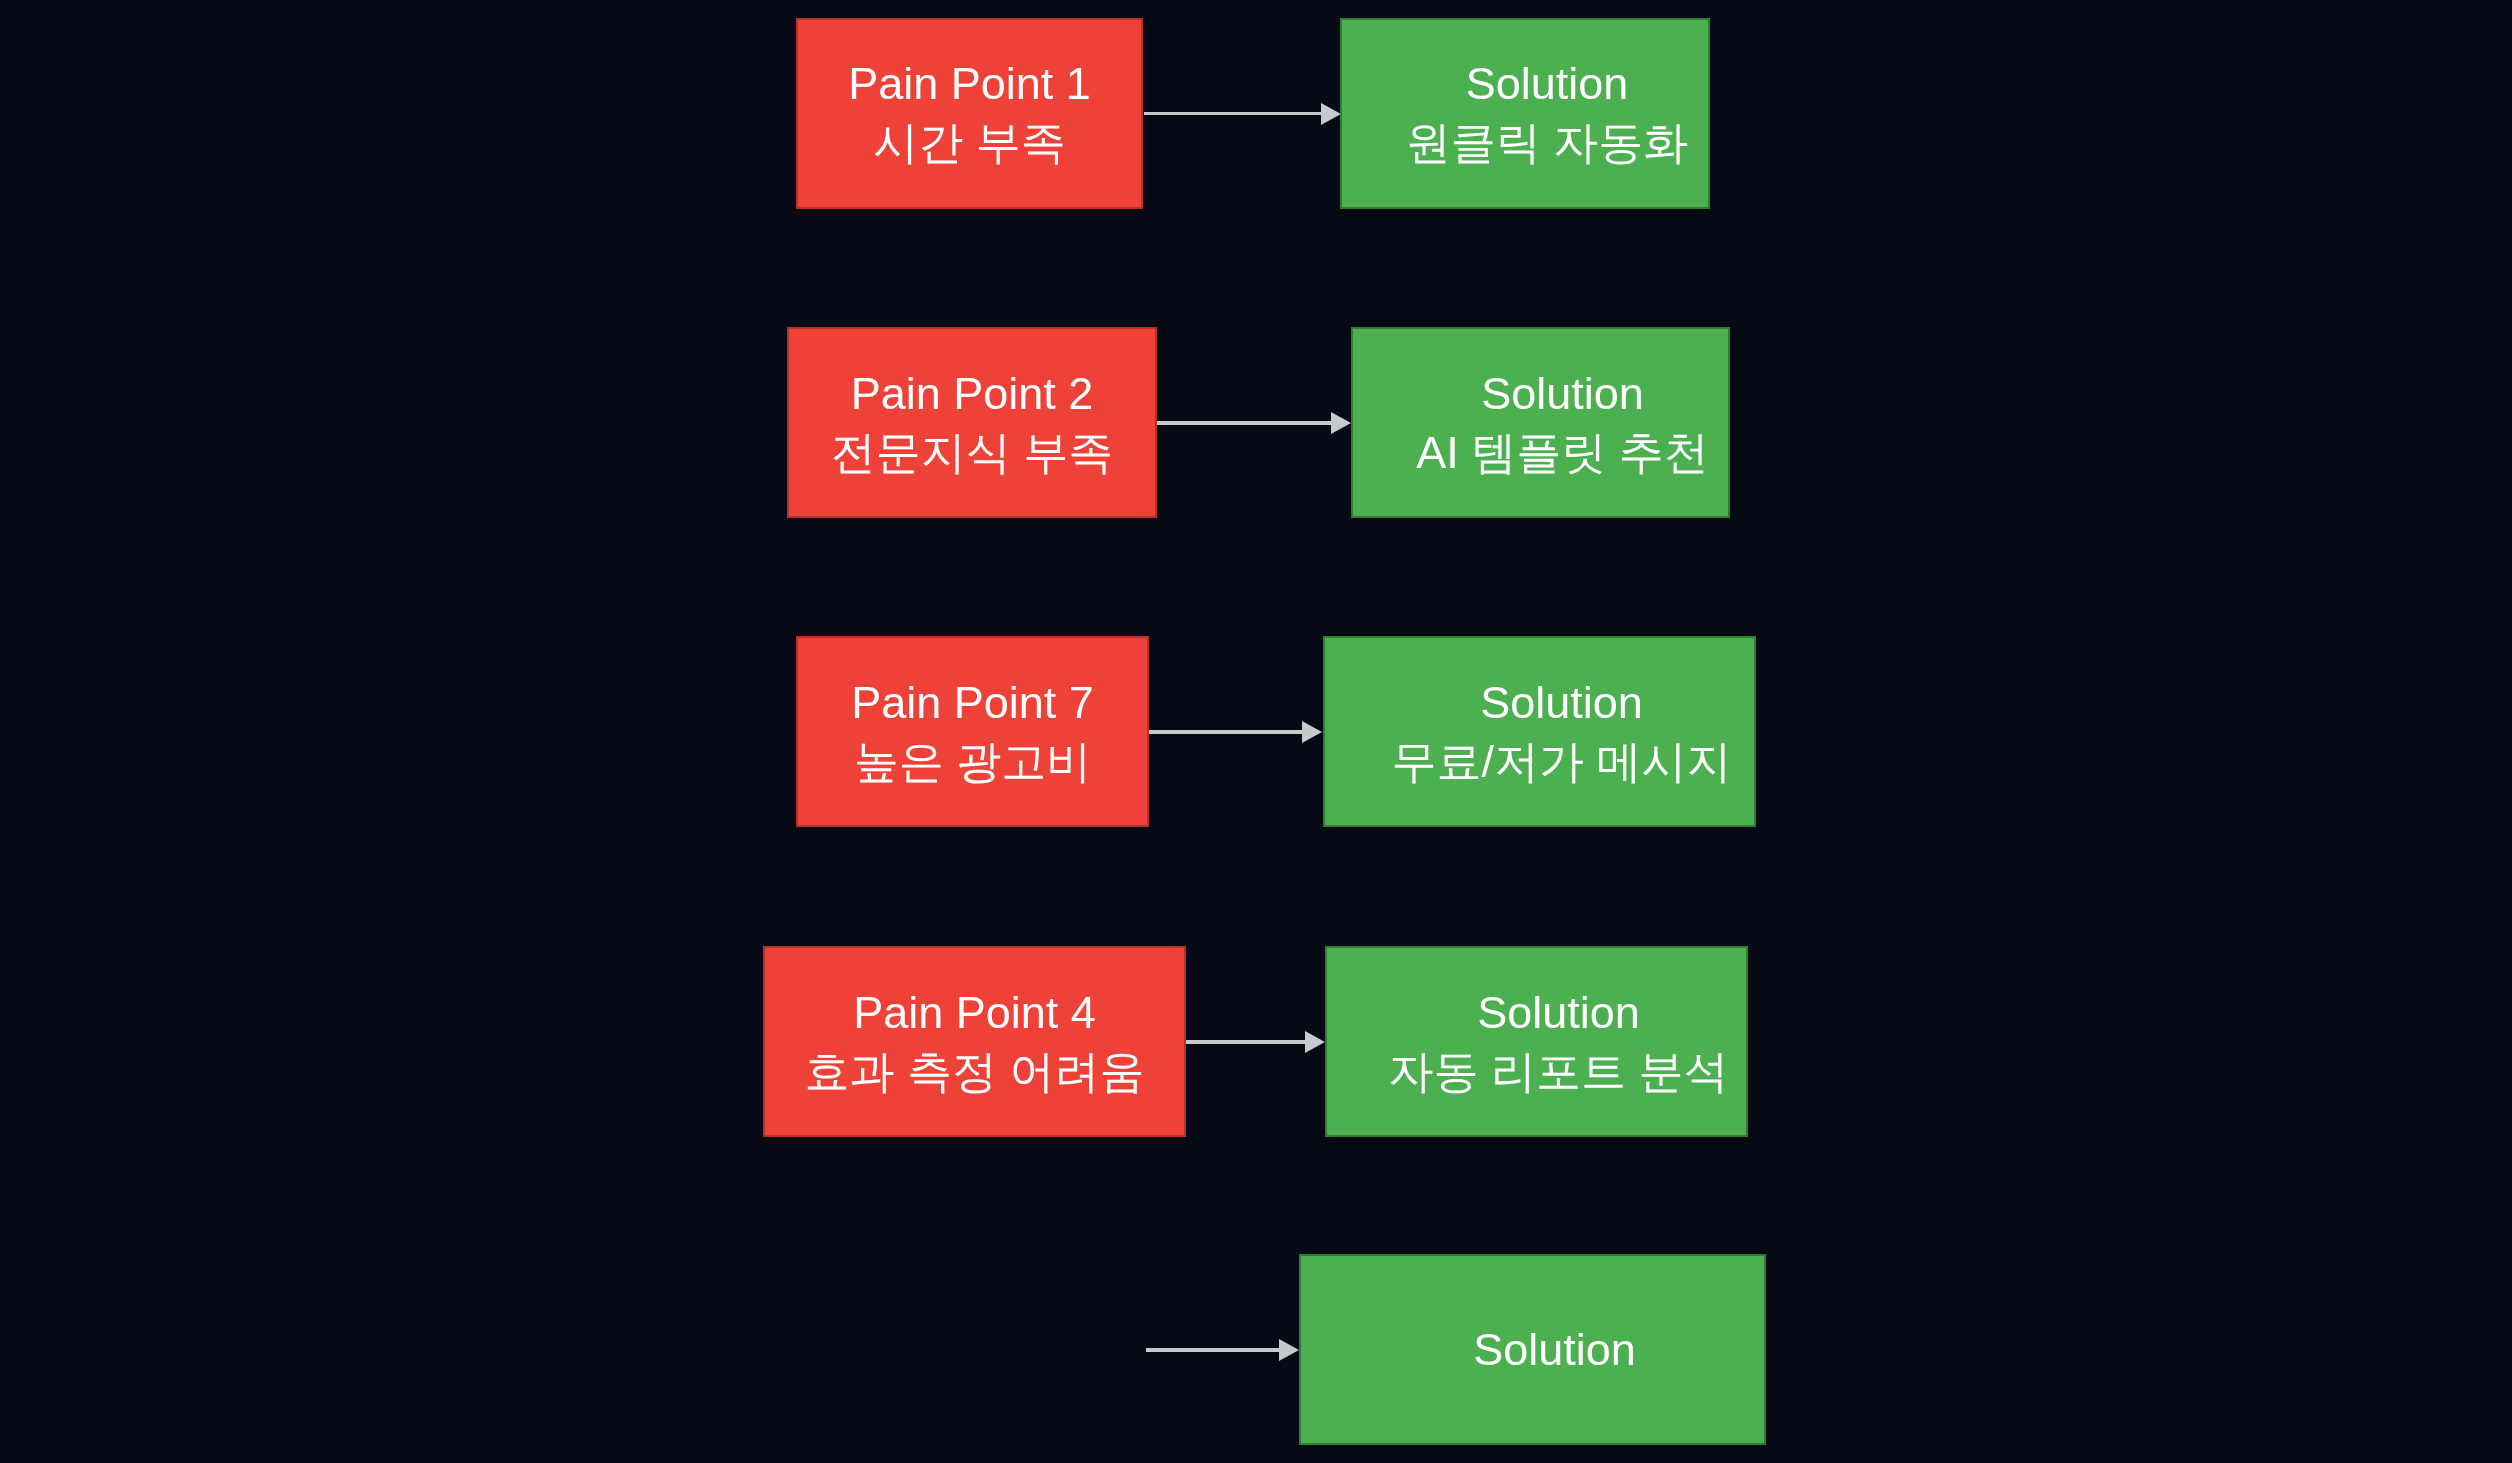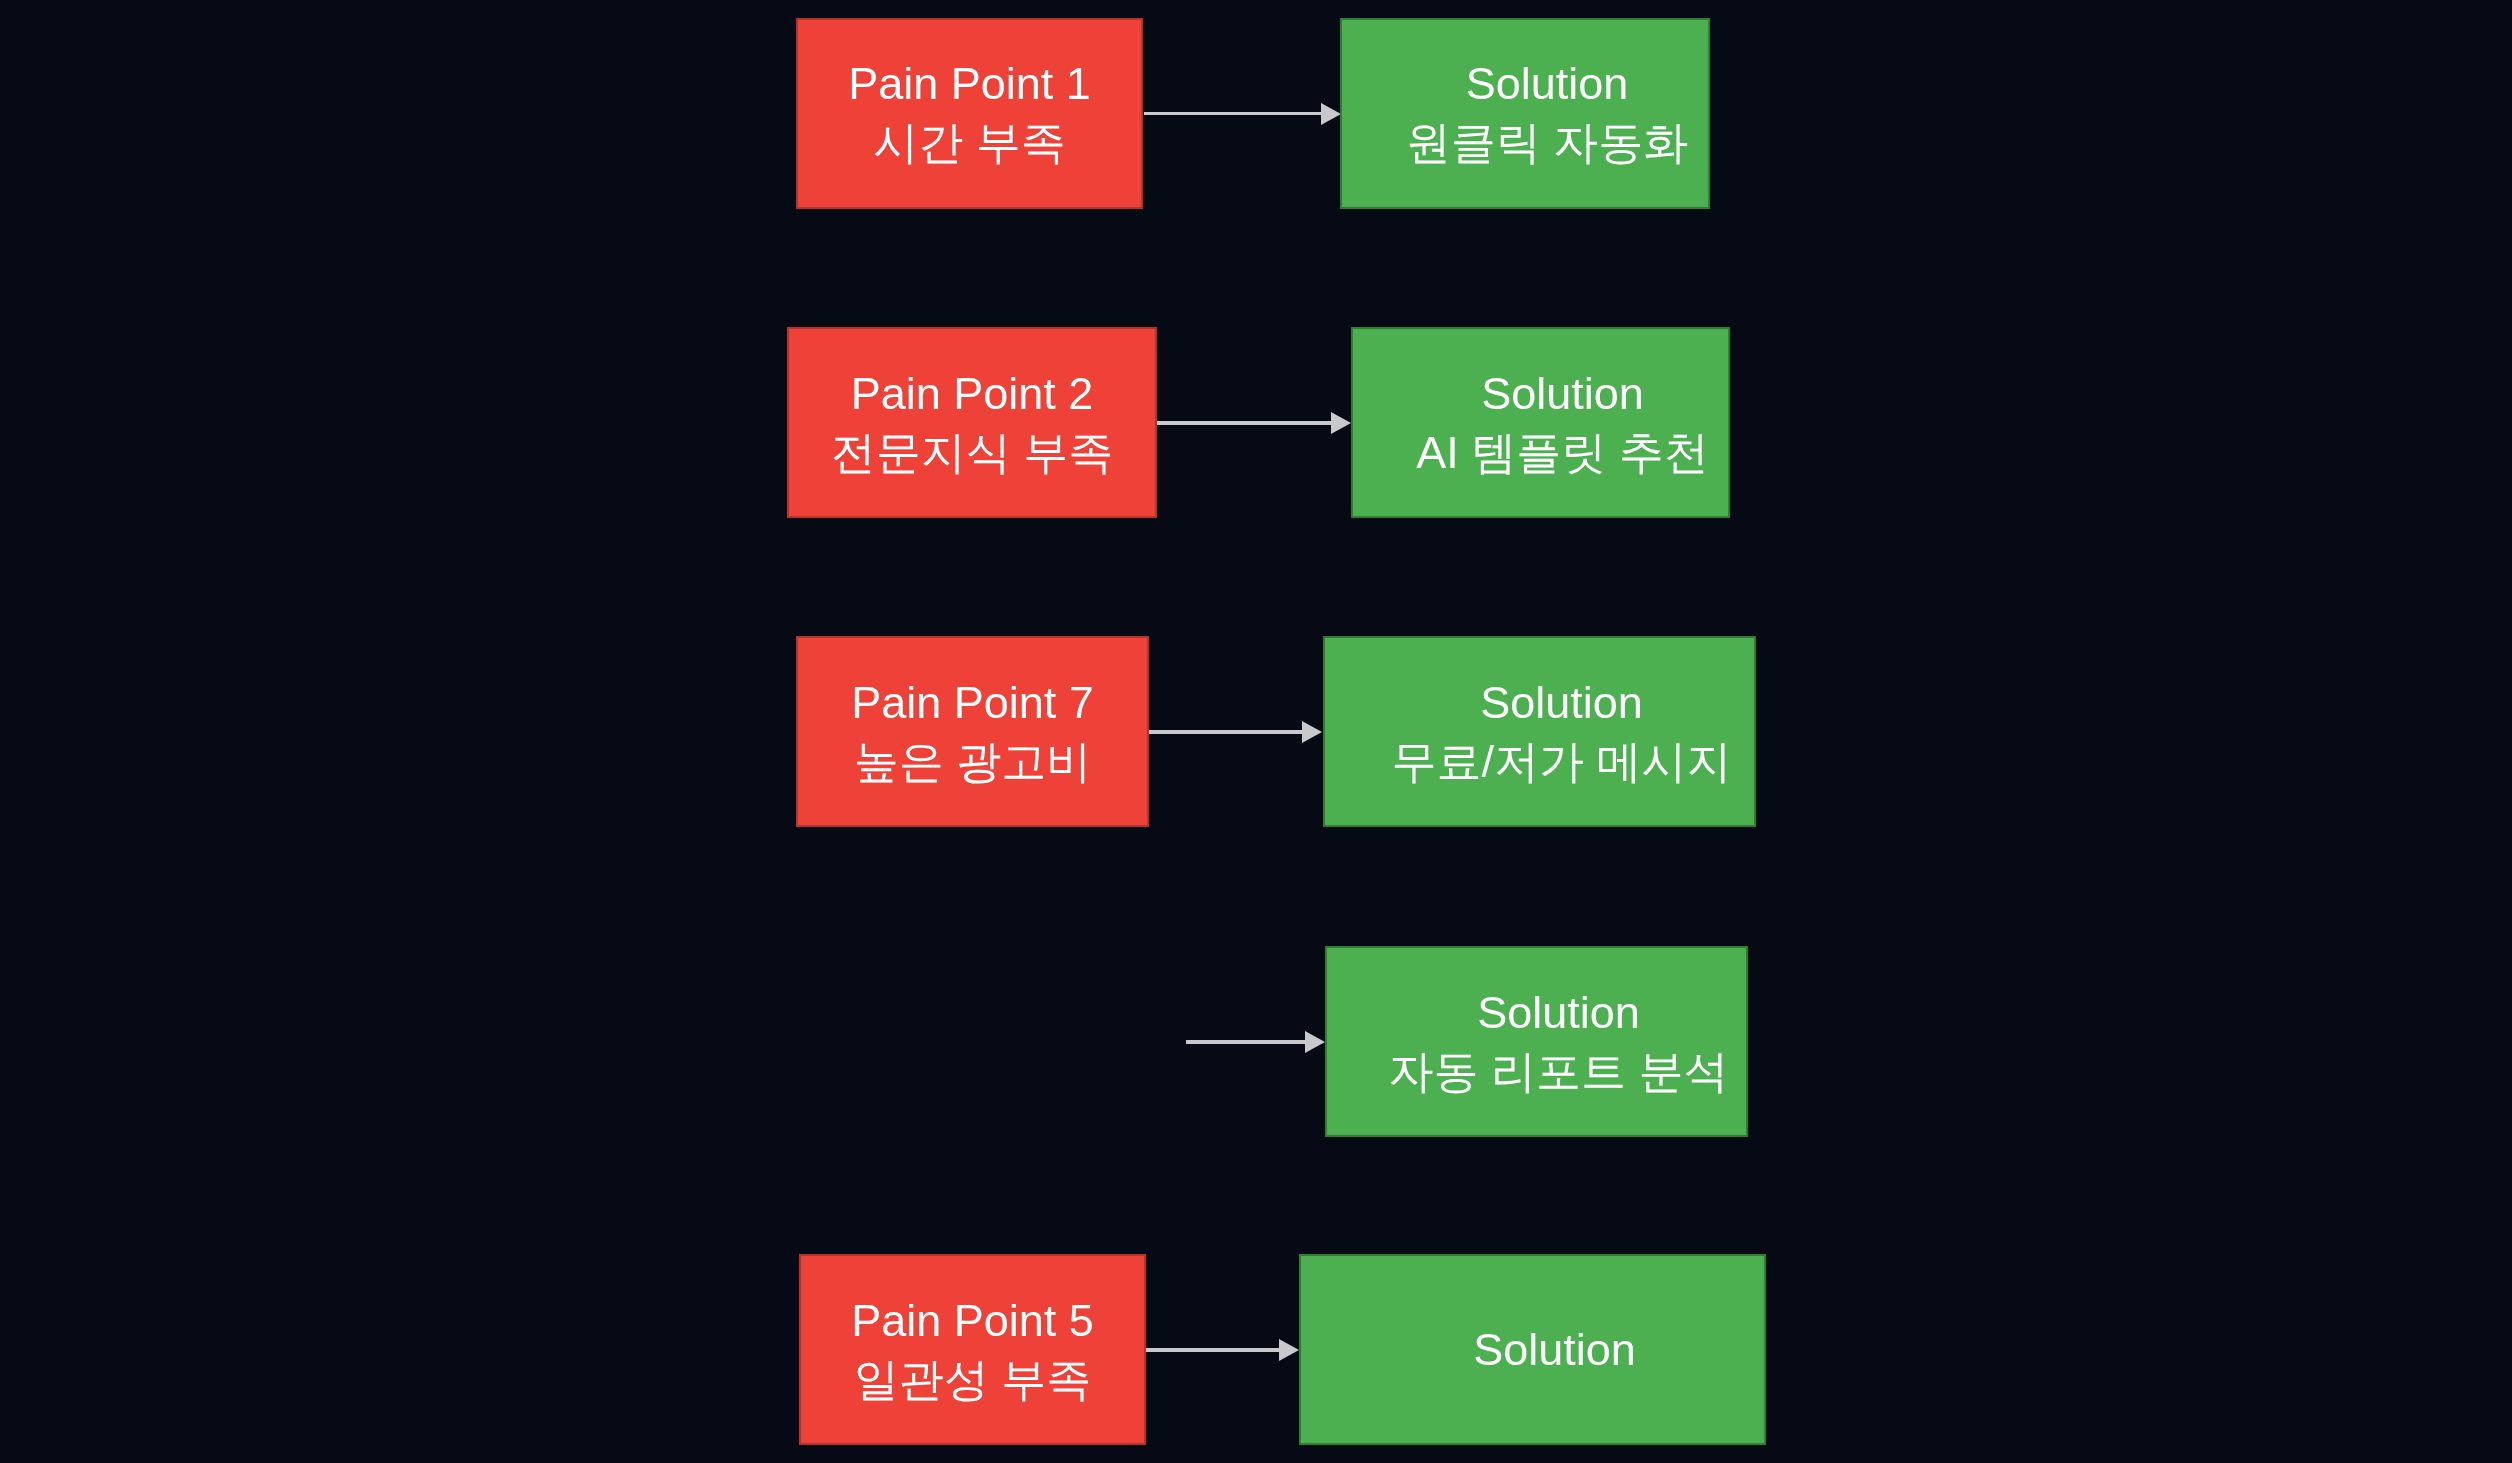--- a/index.html
+++ b/index.html
@@ -145,32 +145,32 @@
       <span>높은 광고비</span>
     </div>
     <div class="arrow"></div>
     <div class="box solution">
       <span>Solution</span>
       <span>무료/저가 메시지</span>
     </div>
   </div>
 
   <div class="row r4">
+    <div class="box pain">
+      <span>Pain Point 4</span>
+      <span>효과 측정 어려움</span>
+    </div>
     <div class="arrow"></div>
     <div class="box solution">
       <span>Solution</span>
       <span>자동 리포트 분석</span>
     </div>
   </div>
 
   <div class="row r5">
-    <div class="box pain">
-      <span>Pain Point 5</span>
-      <span>일관성 부족</span>
-    </div>
     <div class="arrow"></div>
     <div class="box solution">
       <span>Solution</span>
     </div>
   </div>
 
 </div>
 
 
 </body></html>

